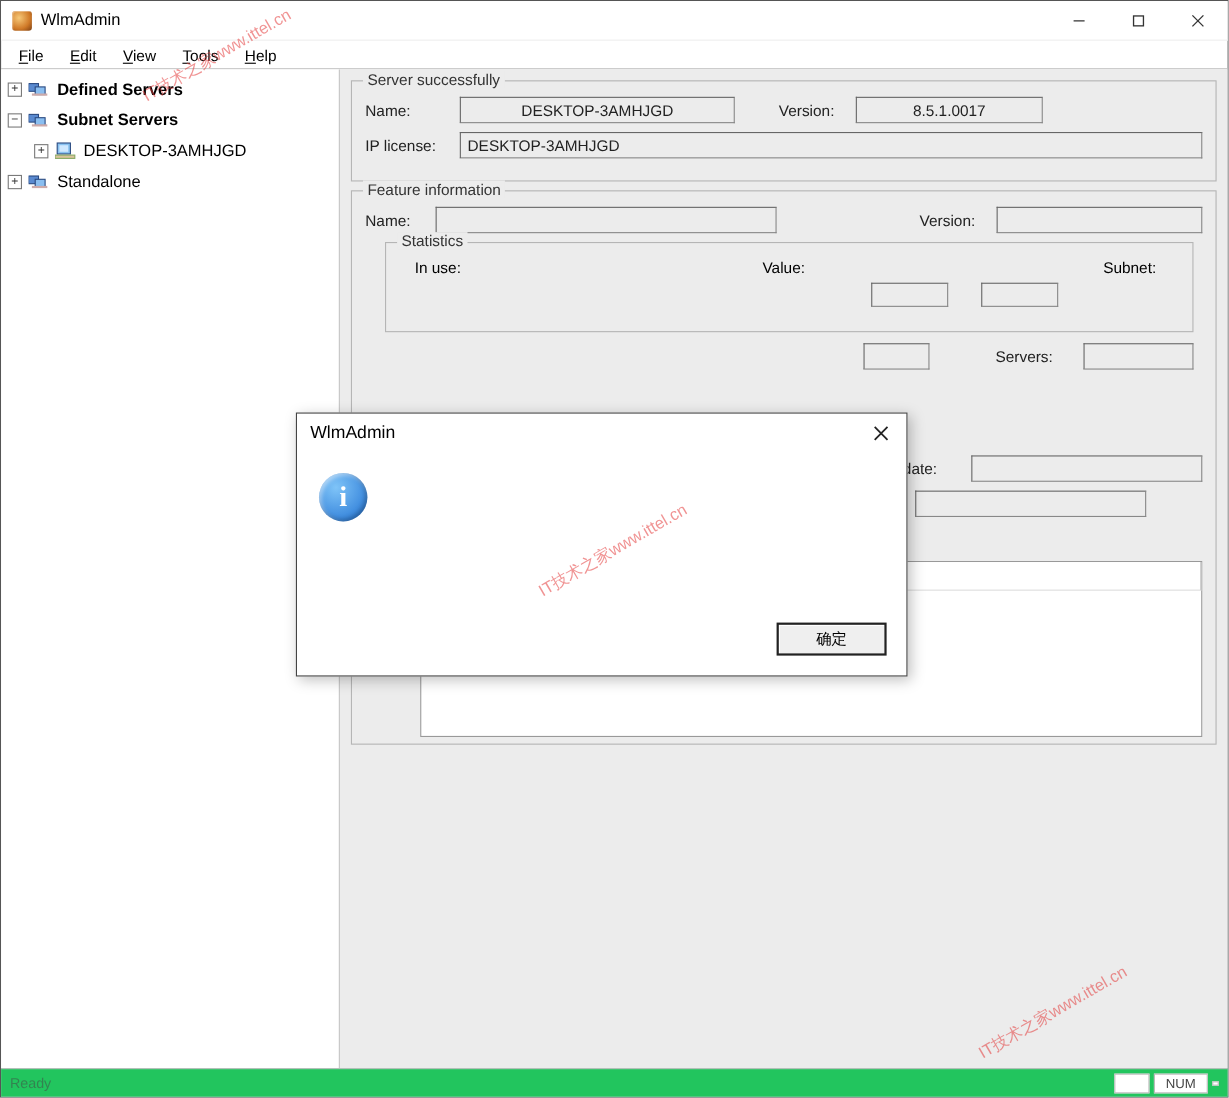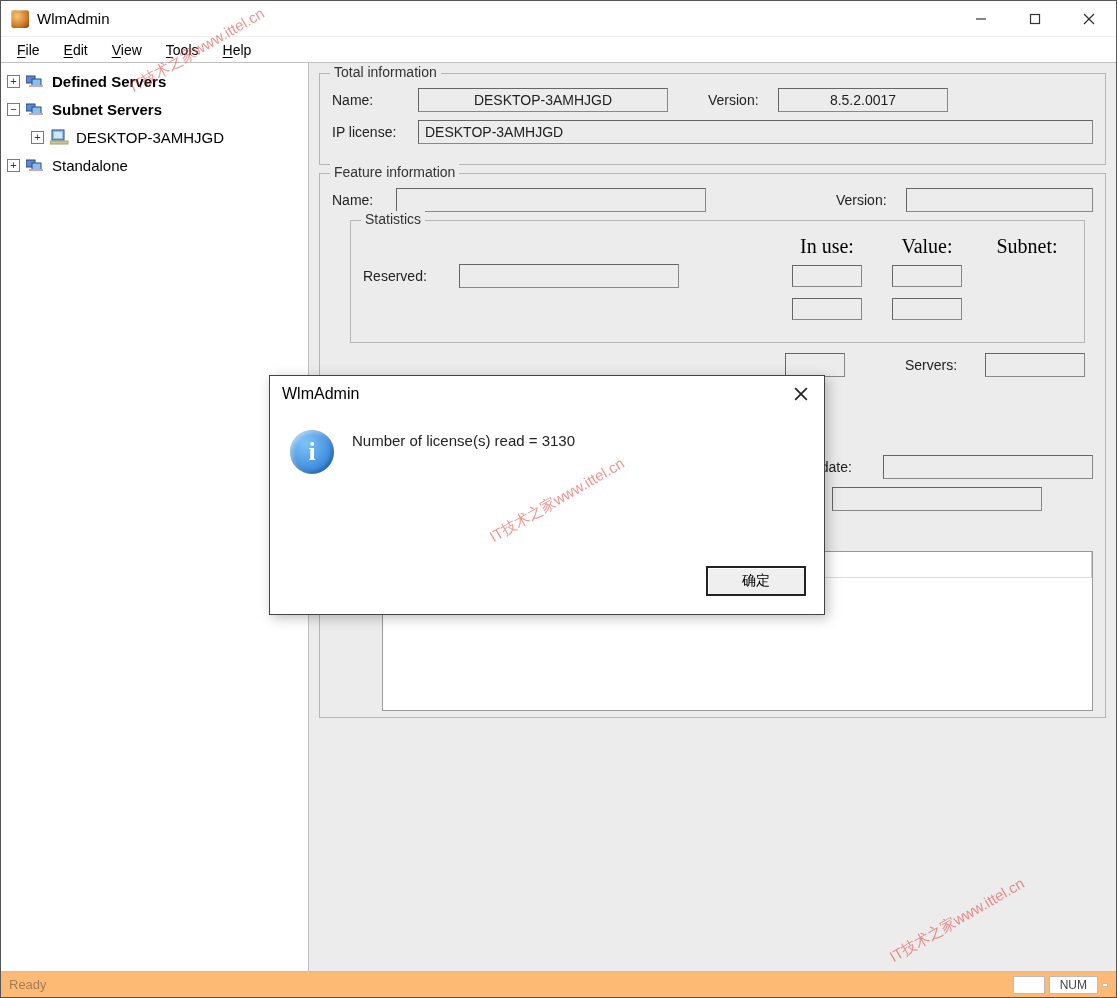--- a/index.html
+++ b/index.html
@@ -118,21 +118,21 @@
     border-top-color: #666;
     border-left-color: #666;
     background: #ececec;
     height: 24px;
     display: flex;
     align-items: center;
     justify-content: center;
     font-size: 14px;
     color: #222;
   }
-  .stat-head { display: flex; justify-content: flex-end; gap: 30px; padding-right: 10px; margin-bottom: 6px; font-size: 20px; font-family: Liberation Serif, serif; }
+  .stat-head { display: flex; justify-content: space-between; gap: 30px; padding-right: 10px; margin-bottom: 6px; font-size: 14px; }
   .stat-row { display: flex; align-items: center; margin-bottom: 10px; }
   .smallbox {
     border: 1px solid #888;
     border-top-color: #666; border-left-color: #666;
     background: #ececec;
     height: 22px; width: 70px;
   }
   
   .grid {
     border: 1px solid #999;
@@ -146,21 +146,21 @@
     background: #fff;
     border-right: 1px solid #ccc;
     border-bottom: 1px solid #ddd;
     padding: 3px 8px;
     font-size: 15px;
   }
   
   .statusbar {
     height: 26px;
     border-top: 1px solid #c0c0c0;
-    background: #fdba74;
+    background: #22c55e;
     display: flex;
     align-items: center;
     padding: 0 8px;
     font-size: 13px;
     color: #444;
   }
   .statusbar .pill {
     border: 1px solid #bbb;
     padding: 1px 10px;
     margin-left: 4px;
@@ -293,26 +293,26 @@
               <rect x="3" y="12" width="14" height="2" fill="#caa"></rect>
             </svg>
         </span>
         <span>Standalone</span>
       </div>
     </div>
 
     <div class="detail-pane">
 
       <div class="fieldset">
-        <div class="legend">Total information</div>
+        <div class="legend">Server successfully</div>
         <div class="row">
           <div class="label" style="width:86px;">Name:</div>
           <div class="fieldbox" style="width:250px;">DESKTOP-3AMHJGD</div>
           <div class="label" style="width:70px; margin-left:40px;">Version:</div>
-          <div class="fieldbox" style="width:170px;">8.5.2.0017</div>
+          <div class="fieldbox" style="width:170px;">8.5.1.0017</div>
         </div>
         <div class="row">
           <div class="label" style="width:86px;">IP license:</div>
           <div class="fieldbox" style="flex:1; justify-content:flex-start; padding-left:6px;">DESKTOP-3AMHJGD</div>
         </div>
       </div>
 
       <div class="fieldset" style="padding-bottom:6px;">
         <div class="legend">Feature information</div>
         <div class="row">
@@ -321,31 +321,20 @@
           <div class="label" style="margin-left:130px; width:70px;">Version:</div>
           <div class="fieldbox" style="flex:1;"></div>
         </div>
 
         <div class="fieldset" style="margin:6px 8px 10px 18px;">
           <div class="legend">Statistics</div>
           <div class="stat-head">
             <div style="width:70px; text-align:center;">In use:</div>
             <div style="width:70px; text-align:center;">Value:</div>
             <div style="width:70px; text-align:center;">Subnet:</div>
-          </div>
-          <div class="stat-row">
-            <div class="label" style="width:96px;">Reserved:</div>
-            <div class="fieldbox" style="width:220px;"></div>
-            <div style="flex:1"></div>
-            <div class="smallbox"></div>
-            <div style="width:30px"></div>
-            <div class="smallbox"></div>
-            <div style="width:30px"></div>
-            <div class="smallbox" style="visibility:hidden"></div>
-            <div style="width:10px"></div>
           </div>
           <div class="stat-row">
             <div style="flex:1"></div>
             <div class="smallbox"></div>
             <div style="width:30px"></div>
             <div class="smallbox"></div>
             <div style="width:30px"></div>
             <div class="smallbox" style="visibility:hidden"></div>
             <div style="width:10px"></div>
           </div>
@@ -402,21 +391,20 @@
       <div class="dlg-close">
         <svg width="14" height="14" viewBox="0 0 12 12">
             <line x1="1" y1="1" x2="11" y2="11" stroke="#222" stroke-width="1.4"></line>
             <line x1="11" y1="1" x2="1" y2="11" stroke="#222" stroke-width="1.4"></line>
           </svg>
       </div>
     </div>
     <div class="dlg-body">
       <div class="info-icon">i</div>
       <div class="dlg-text">
-        <div>Number of license(s) read = 3130</div>
       </div>
     </div>
     <div class="dlg-buttons">
       <button class="dlg-btn">确定</button>
     </div>
   </div>
 
   <div class="watermark" style="left:120px; top:40px;">IT技术之家www.ittel.cn</div>
   <div class="watermark" style="left:480px; top:490px;">IT技术之家www.ittel.cn</div>
   <div class="watermark" style="left:880px; top:910px;">IT技术之家www.ittel.cn</div>

